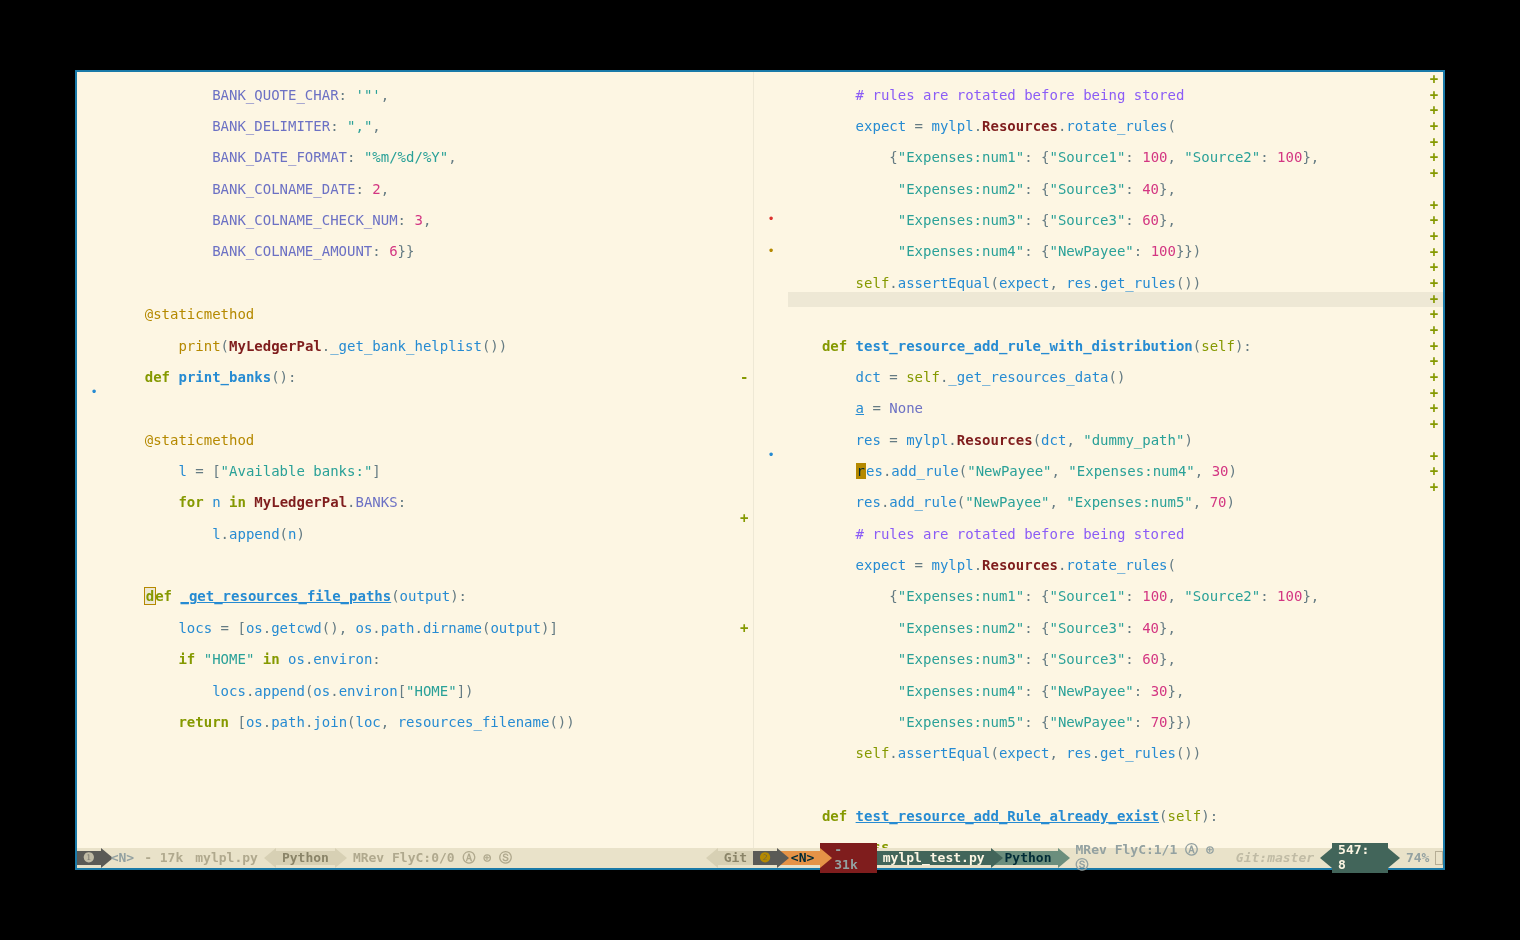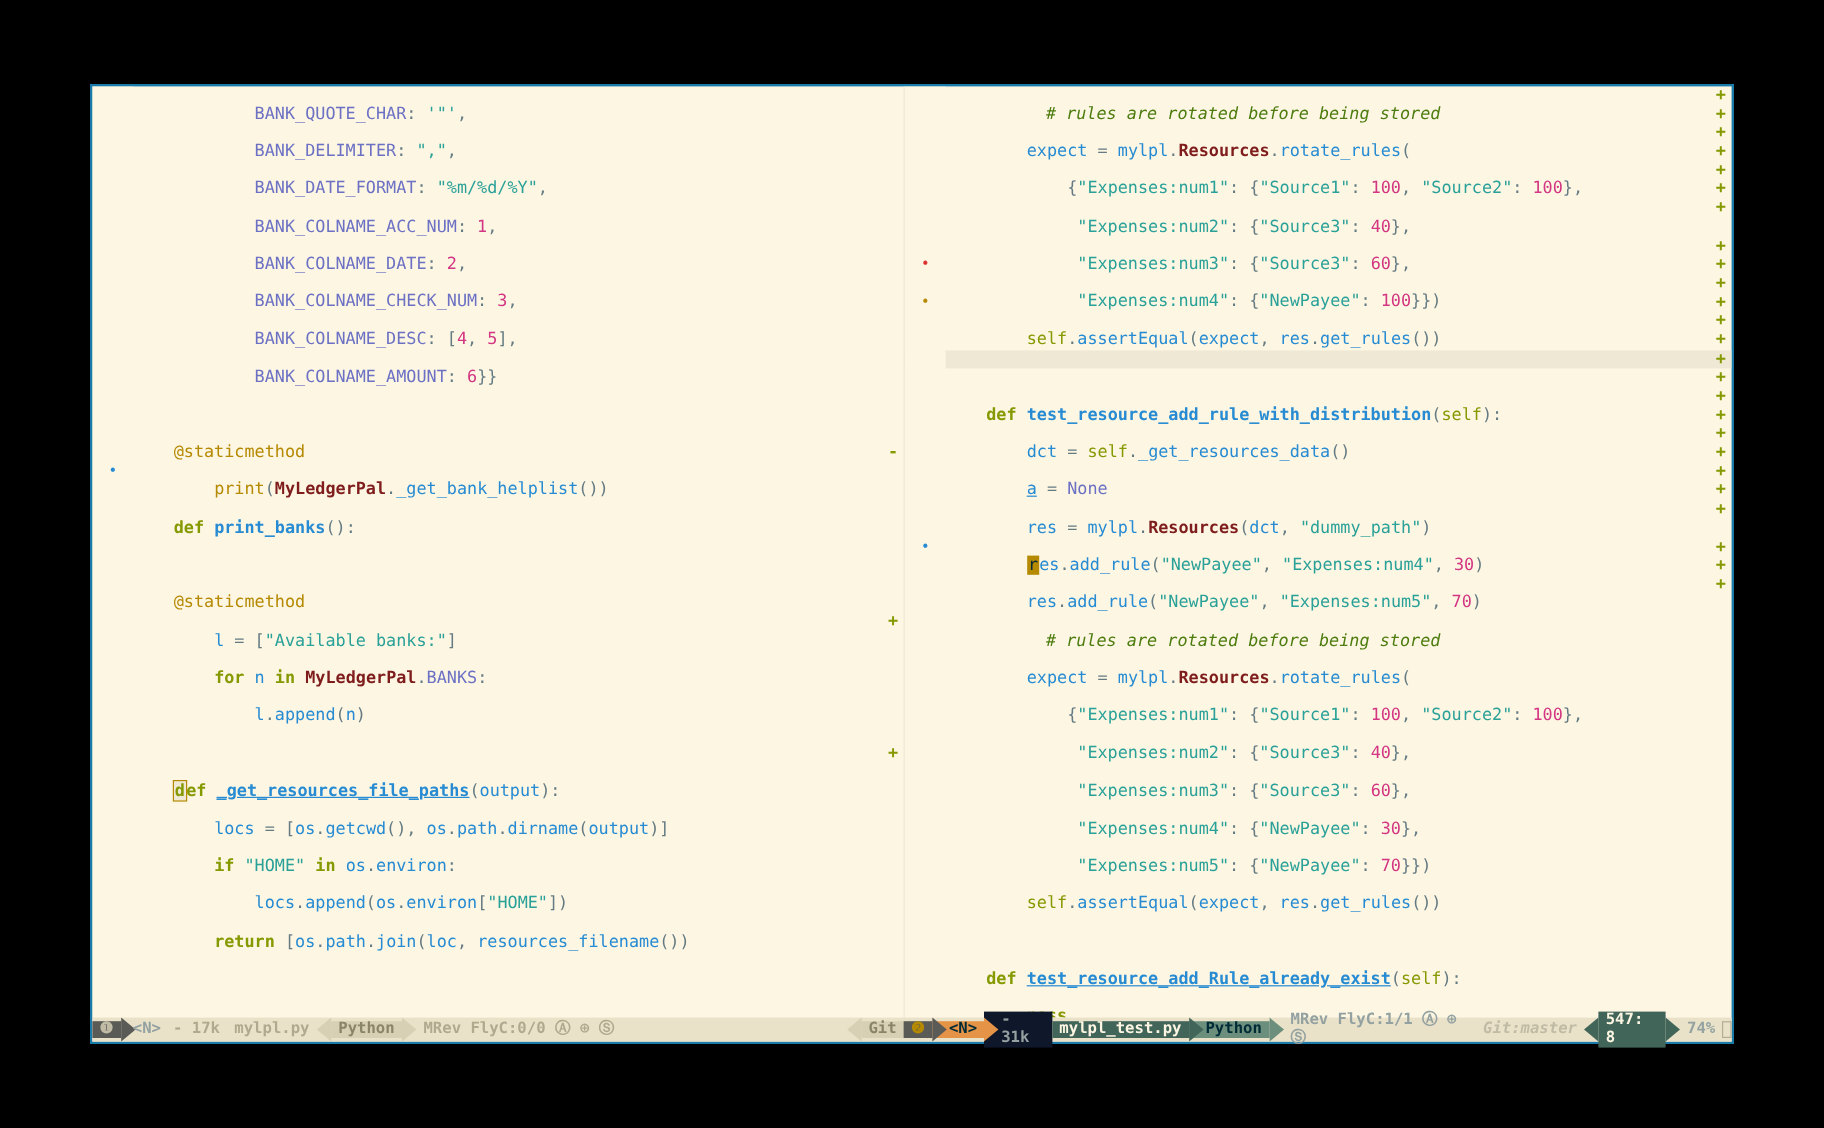--- a/index.html
+++ b/index.html
@@ -25,34 +25,34 @@
   
   .kw{color:#859900;font-weight:bold;}
   .bi{color:#b58900;}
   .nm{color:#268bd2;}
   .fn{color:#268bd2;font-weight:bold;}
   .tp{color:#7f1d1d;font-weight:bold;}
   .sf{color:#859900;}
   .st{color:#2aa198;}
   .nu{color:#d33682;}
   .cn{color:#6c71c4;}
-  .cm{color:#4d7c0f;font-style:italic;margin-left:16px;}
+  .cm{color:#8b5cf6;}
   .op{color:#657b83;}
   .fnbox{background:#eee8d5;outline:1px solid #b58900;padding:0 1px;}
   .u{text-decoration:underline;}
   .hl-line{position:absolute;left:0;right:0;height:15.7px;background:#eee8d5;}
   .cursor{background:#b58900;color:#002b36;padding:0 1px;}
   
   .modeline { position:absolute; left:0; right:0; bottom:0; height:20px; display:flex; font-size:13px; font-weight:bold; background:#e9e2c9; color:#93a1a1; align-items:stretch; }
   .ml { display:flex; align-items:center; }
   .seg { padding:0 6px; display:flex; align-items:center; gap:4px; }
   .inact .seg{color:#c0bba5;}
   .s-dark{background:#5a5a56;color:#fdf6e3;}
   .s-orange{background:#e59347;color:#002b36;}
-  .s-dgreen{background:#0f172a;color:#93a1a1;}
+  .s-dgreen{background:#7f1d1d;color:#93a1a1;}
   .s-dgreen-a{background:#42655a;color:#fdf6e3;}
   .s-mgreen{background:#6b8e7d;color:#002b36;}
   .s-gitmaster{color:#c0bba5;font-style:italic;}
   .arrow-shape{width:0;height:0;border-top:10px solid transparent;border-bottom:10px solid transparent;}
   .tri-r{border-left:12px solid;}
   .tri-l{border-right:12px solid;}
   .ml-left{width:49.5%;}
   .ml-right{width:50.5%;}
   .filler{flex:1;}
   .thincr{display:inline-block;width:8px;height:14px;border:1px solid #b5ad95;}
@@ -62,24 +62,22 @@
 
 <div class="frame">
   <div class="panes">
 
     <div class="pane pane-left">
       <div class="gutter" id="g-left"><span class="line "></span><span class="line "></span><span class="line "></span><span class="line "></span><span class="line "></span><span class="line "></span><span class="line "></span><span class="line "></span><span class="line "></span><span class="line "></span><span class="line "></span><span class="line "></span><span class="line "></span><span class="line "></span><span class="line "></span><span class="line "></span><span class="line "></span><span class="line "></span><span class="line "></span><span class="line "></span><span class="line dot-blue">•</span><span class="line "></span><span class="line "></span><span class="line "></span><span class="line "></span><span class="line "></span><span class="line "></span><span class="line "></span><span class="line "></span><span class="line "></span><span class="line "></span><span class="line "></span><span class="line "></span><span class="line "></span><span class="line "></span><span class="line "></span><span class="line "></span><span class="line "></span><span class="line "></span><span class="line "></span><span class="line "></span><span class="line "></span><span class="line "></span><span class="line "></span><span class="line "></span><span class="line "></span><span class="line "></span><span class="line "></span><span class="line "></span></div>
       <div class="code">
 <span class="cl">            <span class="cn">BANK_QUOTE_CHAR</span>: <span class="st">'"'</span>,</span>
 <span class="cl">            <span class="cn">BANK_DELIMITER</span>: <span class="st">","</span>,</span>
 <span class="cl">            <span class="cn">BANK_DATE_FORMAT</span>: <span class="st">"%m/%d/%Y"</span>,</span>
-<span class="cl">            <span class="cn">BANK_COLNAME_ACC_NUM</span>: <span class="nu">1</span>,</span>
 <span class="cl">            <span class="cn">BANK_COLNAME_DATE</span>: <span class="nu">2</span>,</span>
 <span class="cl">            <span class="cn">BANK_COLNAME_CHECK_NUM</span>: <span class="nu">3</span>,</span>
-<span class="cl">            <span class="cn">BANK_COLNAME_DESC</span>: <span class="op">[</span><span class="nu">4</span>, <span class="nu">5</span><span class="op">]</span>,</span>
 <span class="cl">            <span class="cn">BANK_COLNAME_AMOUNT</span>: <span class="nu">6</span><span class="op">}}</span></span>
 <span class="cl"> </span>
 <span class="cl">    <span class="bi">@staticmethod</span></span>
 <span class="cl">        <span class="bi">print</span><span class="op">(</span><span class="tp">MyLedgerPal</span>.<span class="nm">_get_bank_helplist</span><span class="op">())</span></span>
 <span class="cl">    <span class="kw">def</span> <span class="fn">print_banks</span><span class="op">():</span></span>
 <span class="cl"> </span>
 <span class="cl">    <span class="bi">@staticmethod</span></span>
 <span class="cl">        <span class="nm">l</span> = <span class="op">[</span><span class="st">"Available banks:"</span><span class="op">]</span></span>
 <span class="cl">        <span class="kw">for</span> <span class="nm">n</span> <span class="kw">in</span> <span class="tp">MyLedgerPal</span>.<span class="cn">BANKS</span>:</span>
 <span class="cl">            <span class="nm">l</span>.<span class="nm">append</span><span class="op">(</span><span class="nm">n</span><span class="op">)</span></span>

